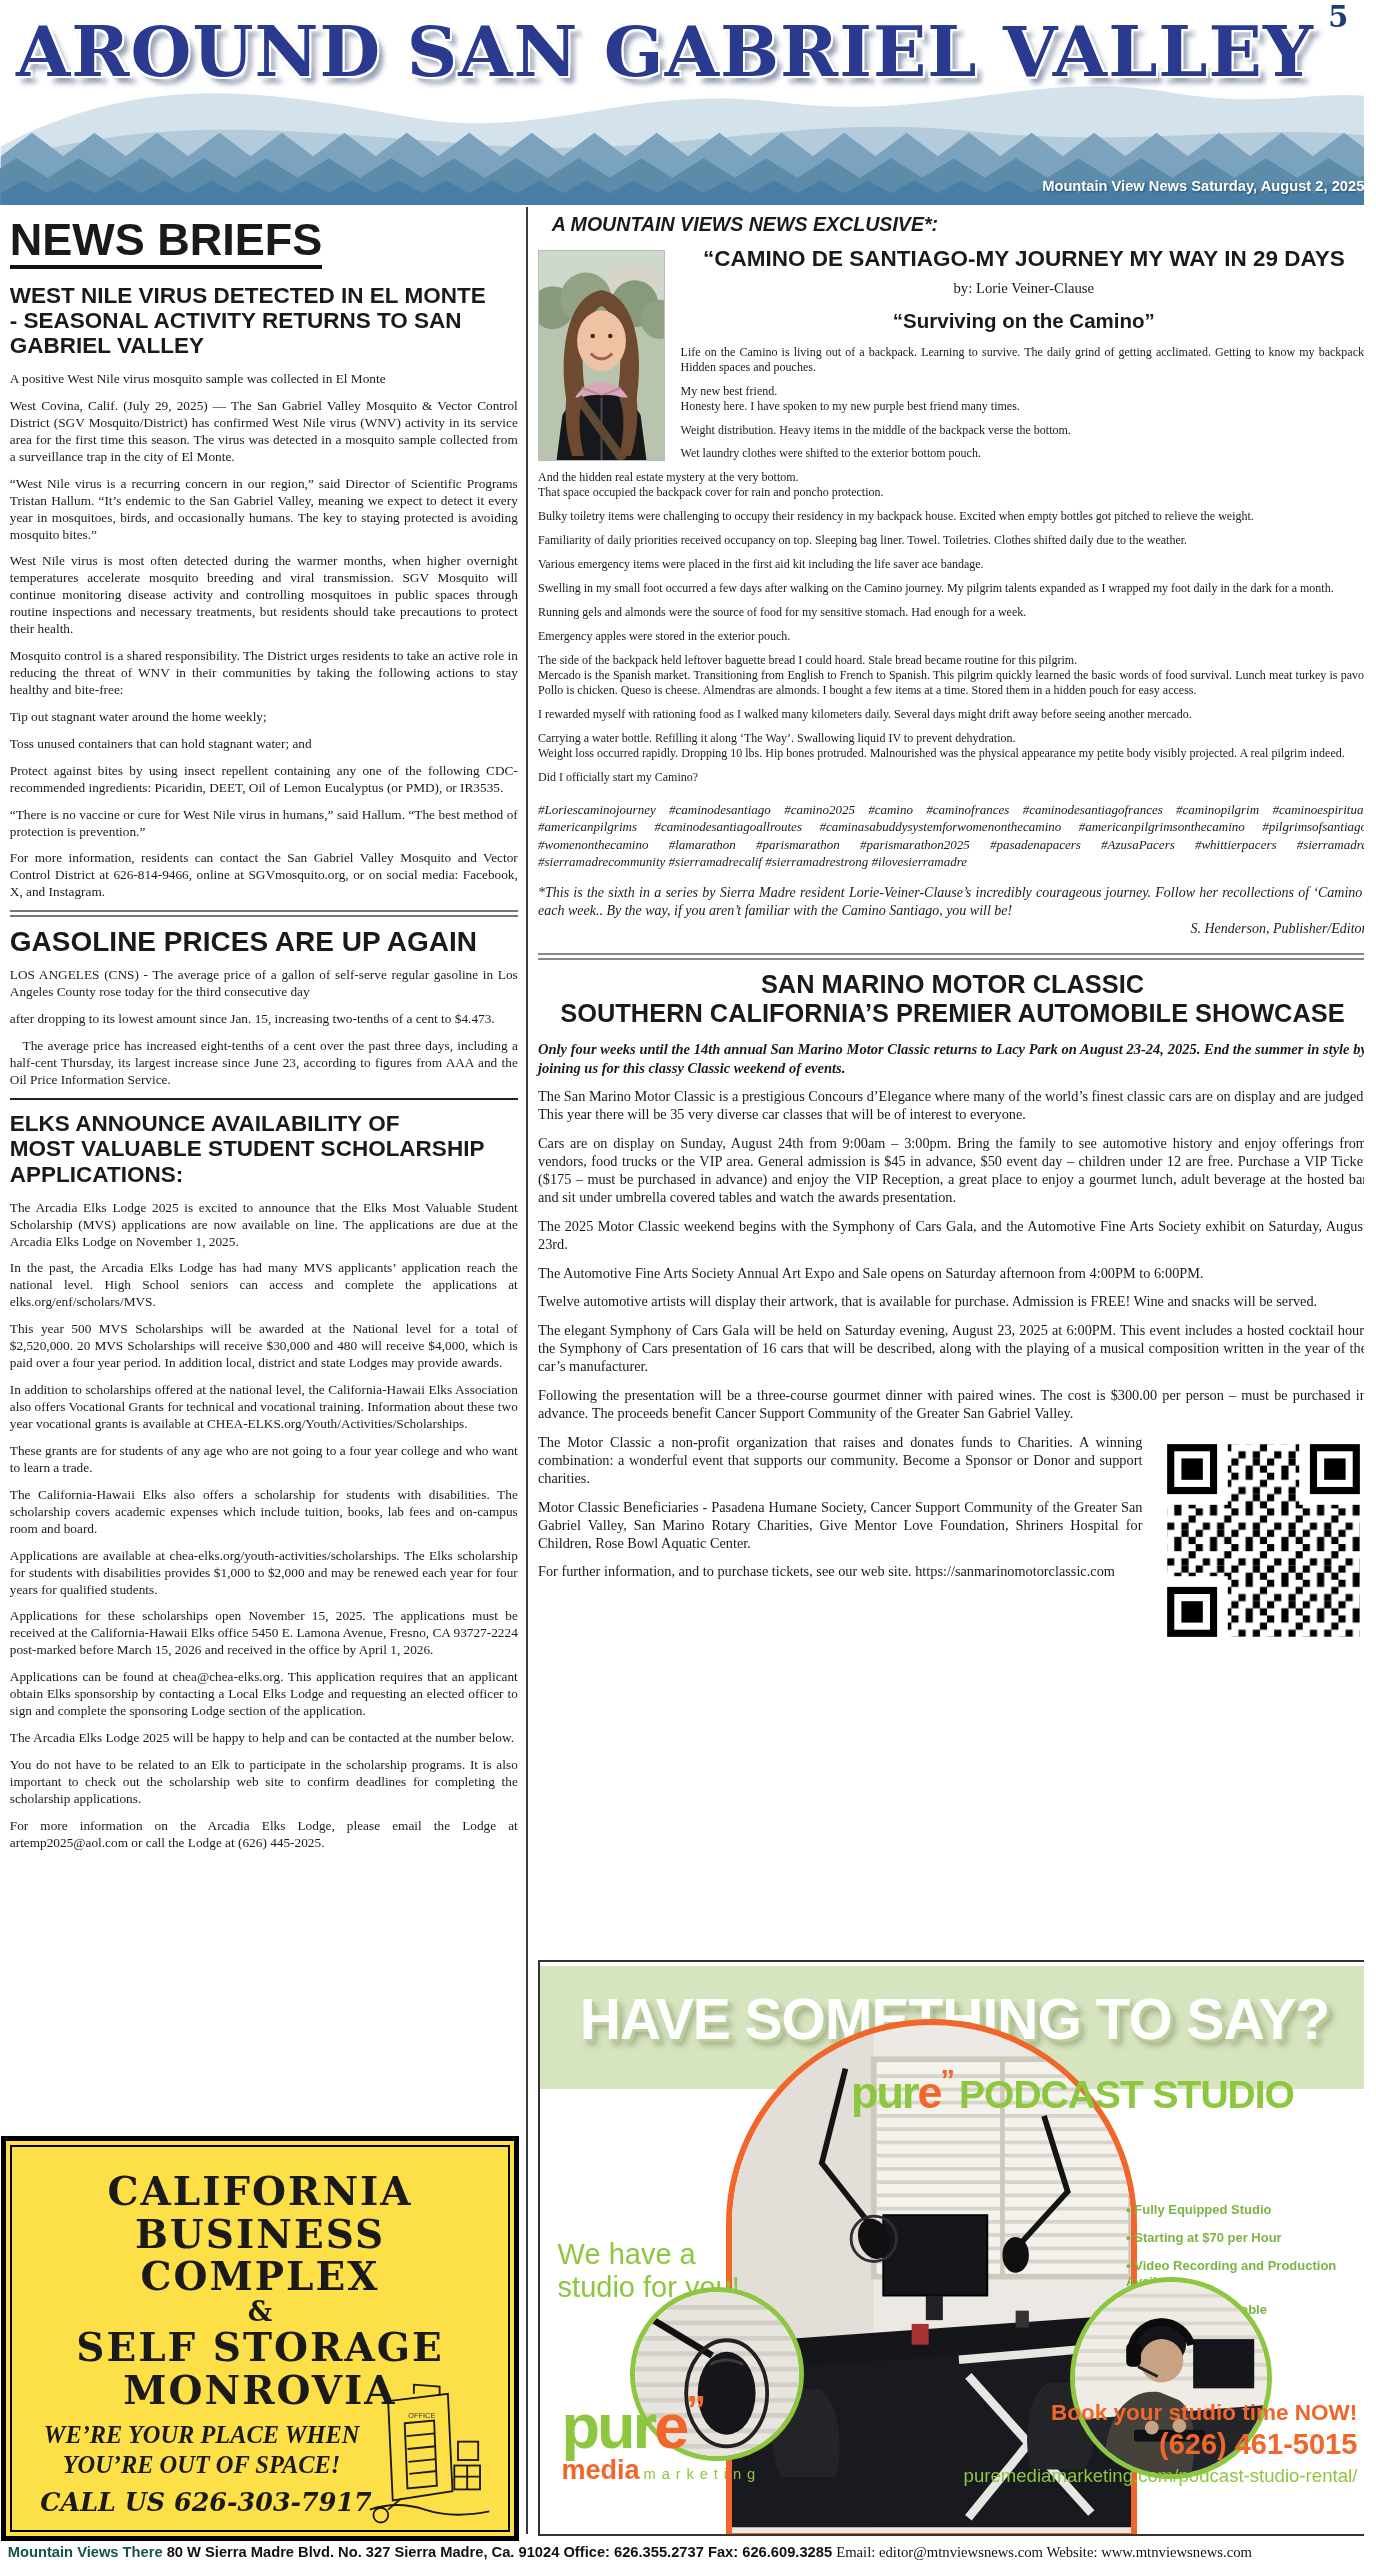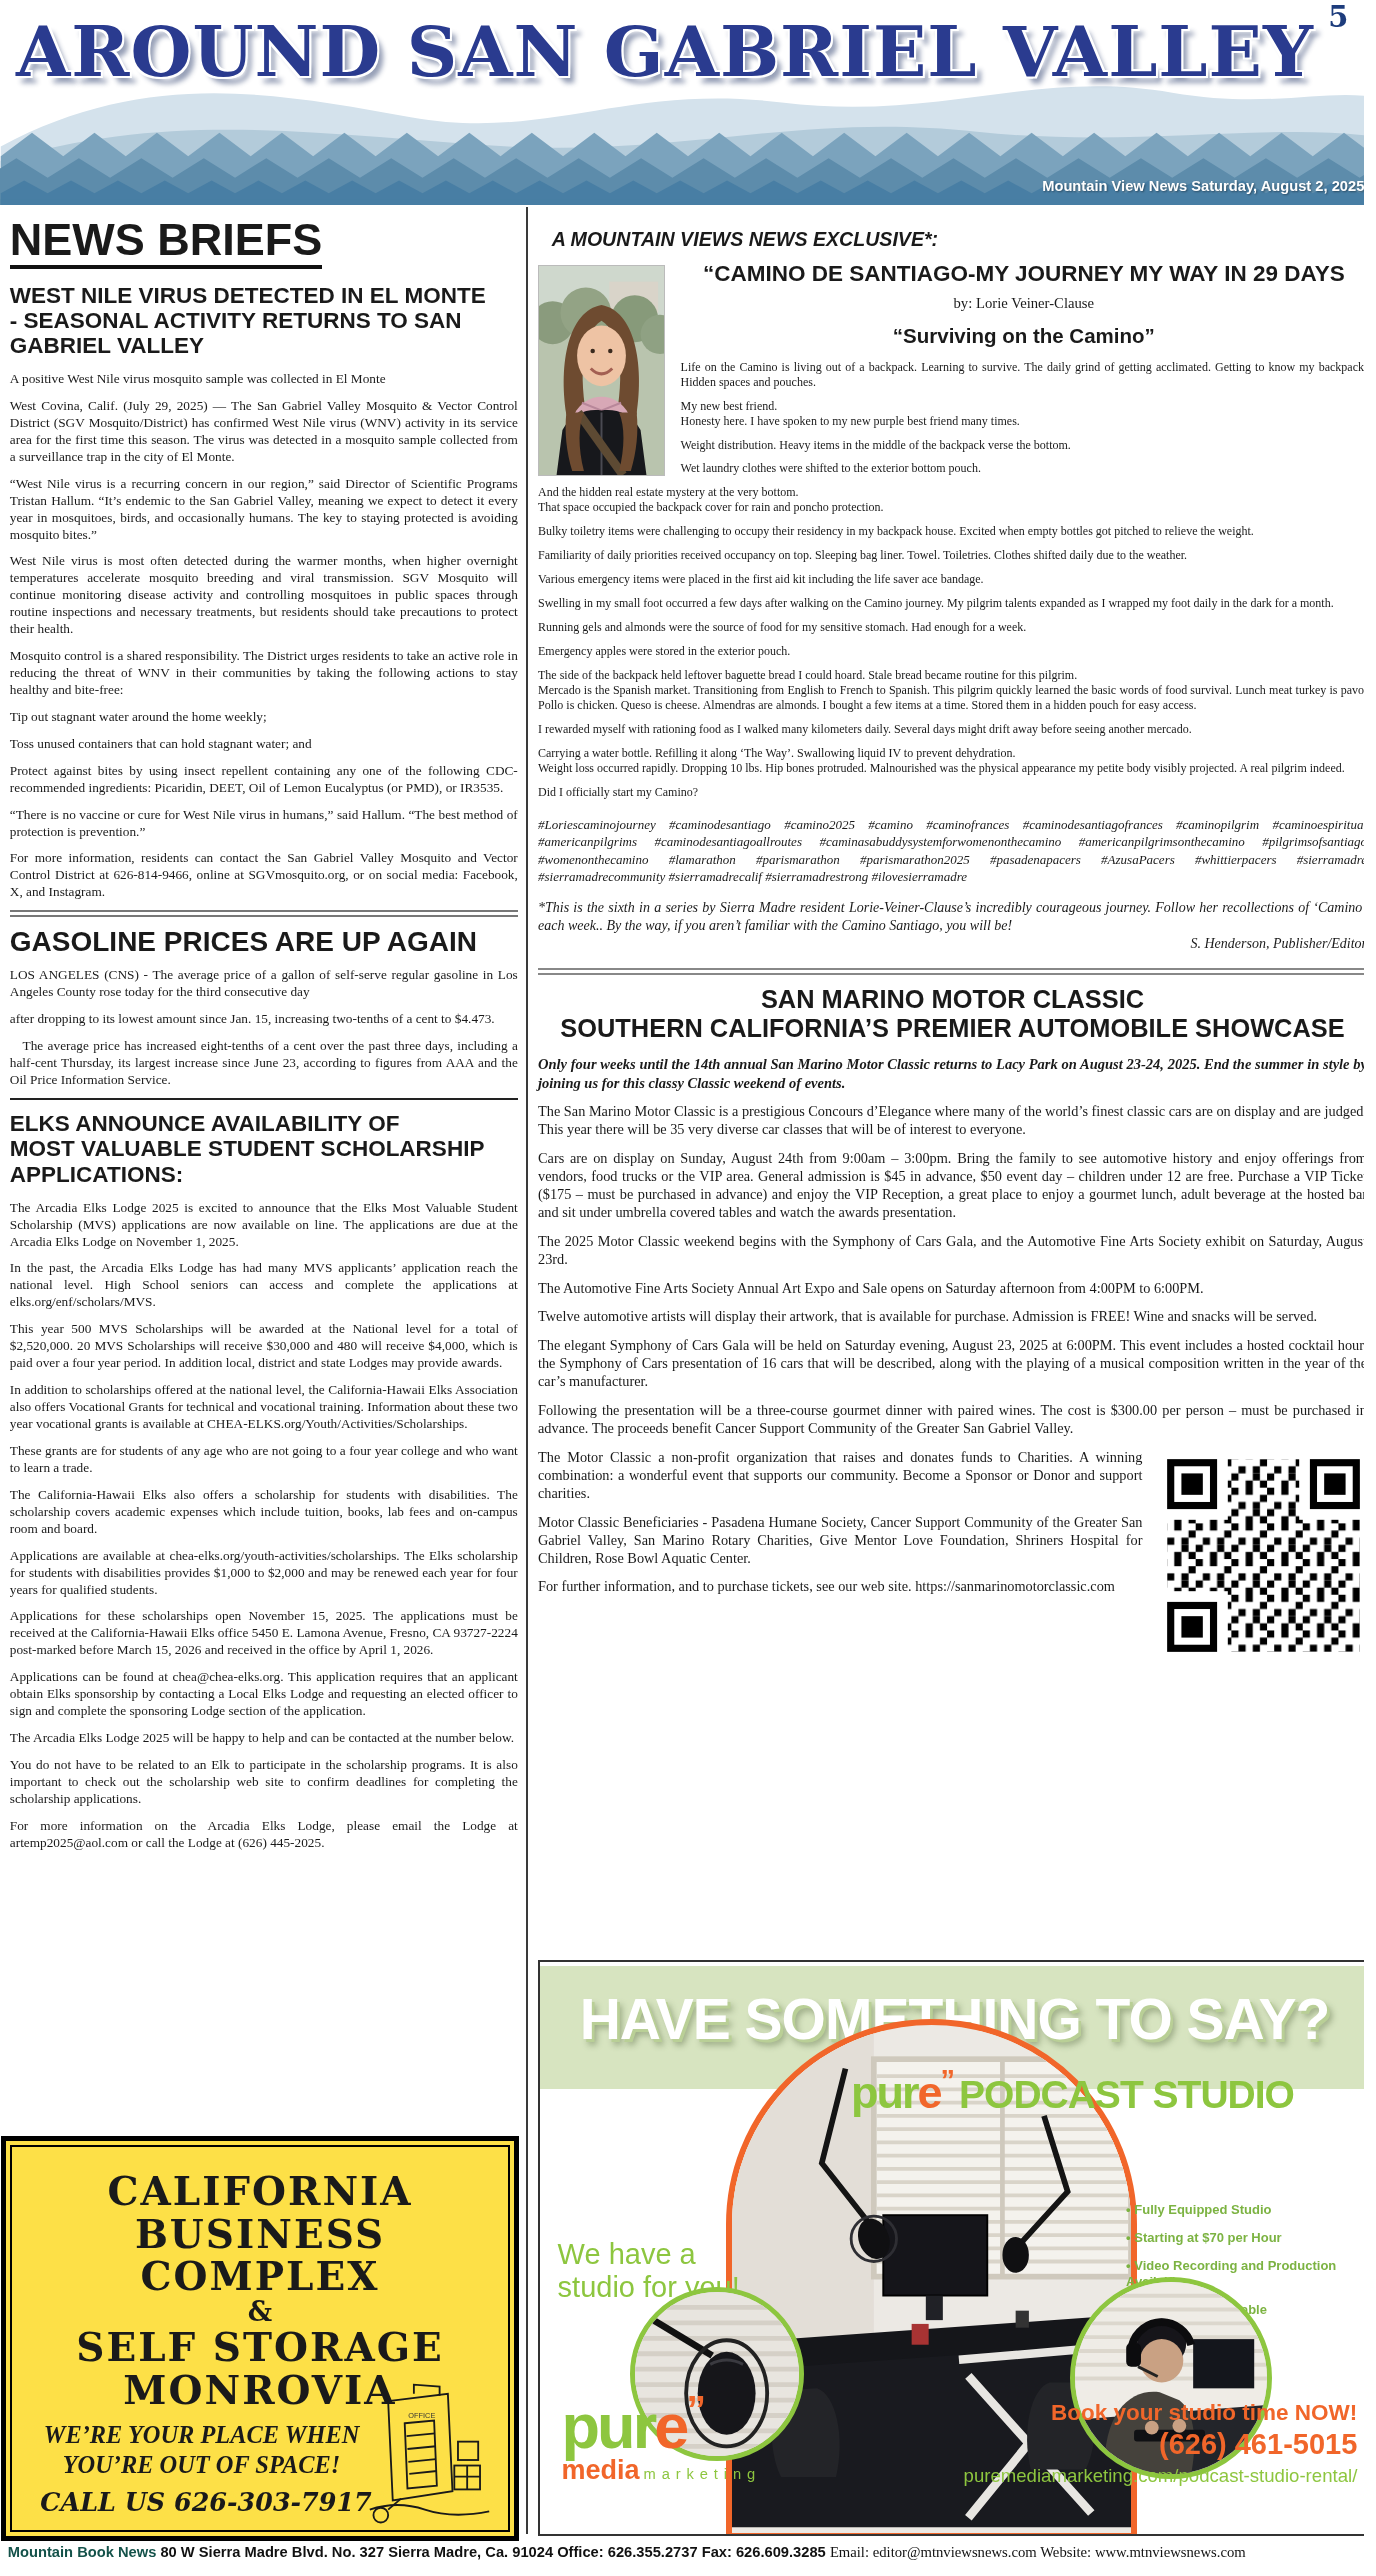--- a/index.html
+++ b/index.html
@@ -12,21 +12,21 @@
     font-family:"DejaVu Serif",serif;font-weight:bold;font-size:70px;letter-spacing:1px;
     color:#2a3b8f;white-space:nowrap;
     text-shadow:-2px -2px 0 #fff,2px -2px 0 #fff,-2px 2px 0 #fff,2px 2px 0 #fff,5.9px 6.8px 4.9px rgba(25,45,95,.45);}
   .masthead-right{position:absolute;right:11.7px;top:178px;font-family:"Liberation Sans",sans-serif;
     font-weight:bold;font-size:14.7px;color:#ffffff;text-shadow:1px 1px 2px rgba(0,0,0,.4);}
   .page-num{position:absolute;right:15.6px;top:0px;font-family:"DejaVu Serif",serif;
     font-weight:bold;font-size:29px;color:#1d3c7c;}
   
   #left-col{position:absolute;left:9.8px;top:217px;width:508px;}
   #vrule{position:absolute;left:526px;top:207px;width:2px;height:2327px;background:#3a3a3a;}
-  #right-col{position:absolute;left:538px;top:228px;width:829px;}
+  #right-col{position:absolute;left:538px;top:213px;width:829px;}
   
   .nb-title{font-family:"Liberation Sans",sans-serif;font-weight:bold;font-size:45px;
     letter-spacing:0px;display:inline-block;border-bottom:4.9px solid #111;padding-bottom:2.9px;
     margin:0 0 13.7px 0;line-height:1;}
   .art-head{font-family:"Liberation Sans",sans-serif;font-weight:bold;font-size:22.5px;
     line-height:1.12;margin:0 0 11.7px 0;white-space:pre-line;}
   .gas-head{font-family:"Liberation Sans",sans-serif;font-weight:bold;font-size:28px;
     line-height:1.05;margin:5.9px 0 9.8px 0;}
   .body-txt p{margin:0 0 9.8px 0;font-size:13.3px;line-height:1.28;text-align:justify;}
   .double-rule{height:2.9px;border-top:2px solid #777;border-bottom:2px solid #777;margin:3.9px 0 9.8px 0;}
@@ -406,17 +406,17 @@
     </div>
 
     <div class="pa-cta">
       <div class="cta1">Book your studio time NOW!</div>
       <div class="cta-phone">(626) 461-5015</div>
       <div class="cta-url">puremediamarketing.com/podcast-studio-rental/</div>
     </div>
   </div>
 
   <div id="footer">
-    <span class="ft-name">Mountain Book News</span><span class="ft-addr"> 80 W Sierra Madre Blvd.  No. 327   Sierra Madre, Ca.  91024   Office:  626.355.2737  Fax:  626.609.3285  </span><span class="ft-serif">Email: </span><span class="ft-serif">editor@mtnviewsnews.com</span><span class="ft-serif">  Website: </span><span class="ft-serif">www.mtnviewsnews.com</span>
+    <span class="ft-name">Mountain Views There</span><span class="ft-addr"> 80 W Sierra Madre Blvd.  No. 327   Sierra Madre, Ca.  91024   Office:  626.355.2737  Fax:  626.609.3285  </span><span class="ft-serif">Email: </span><span class="ft-serif">editor@mtnviewsnews.com</span><span class="ft-serif">  Website: </span><span class="ft-serif">www.mtnviewsnews.com</span>
   </div>
 
 </div>
 
 
 </body></html>

